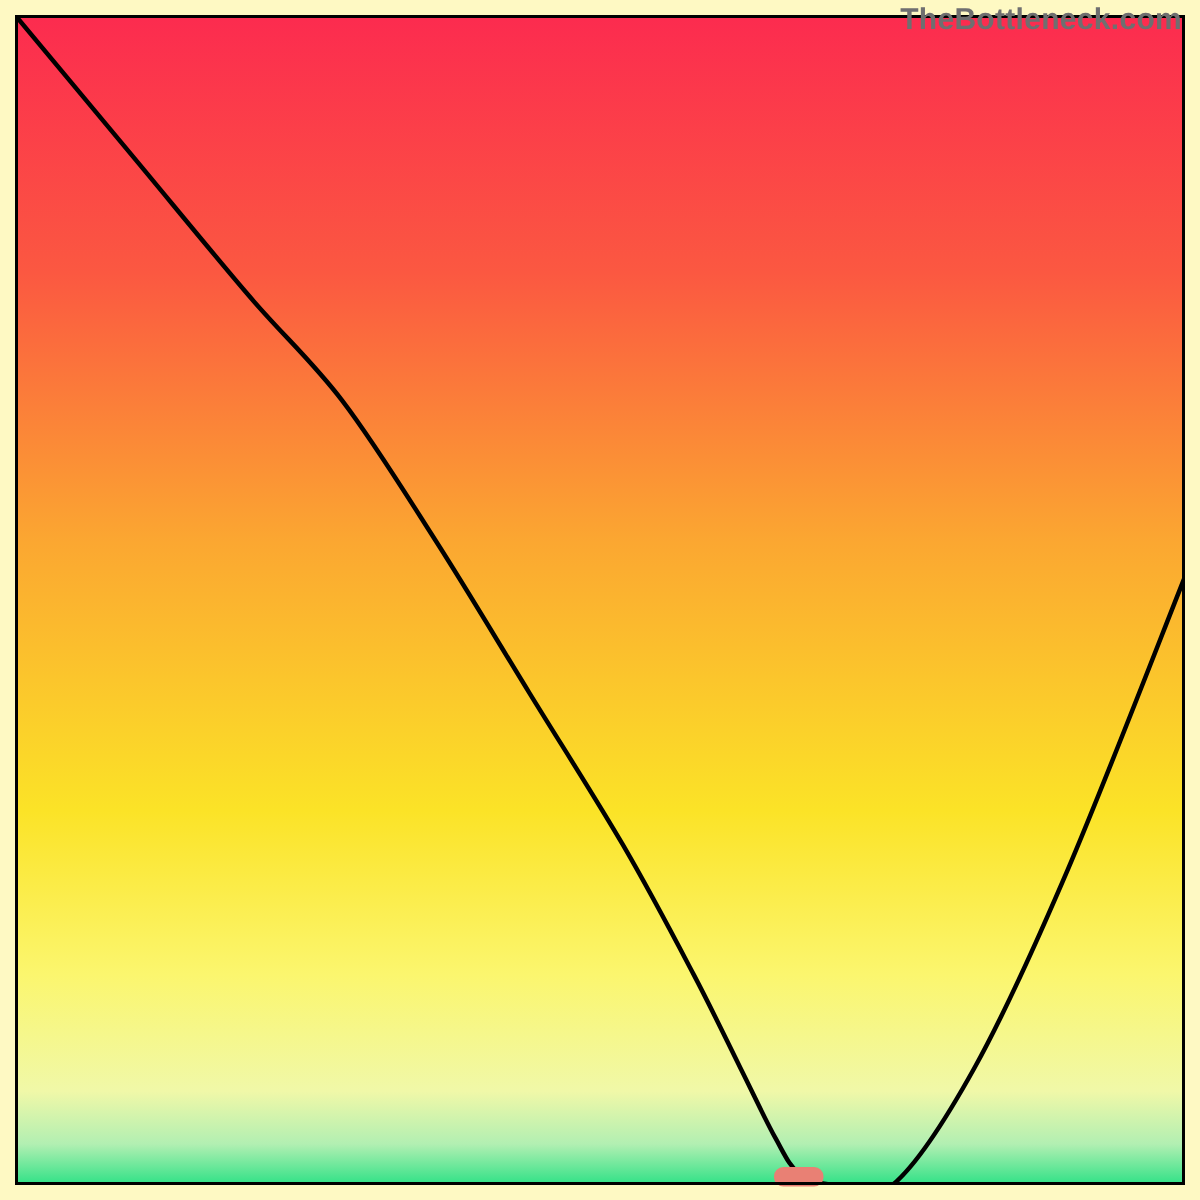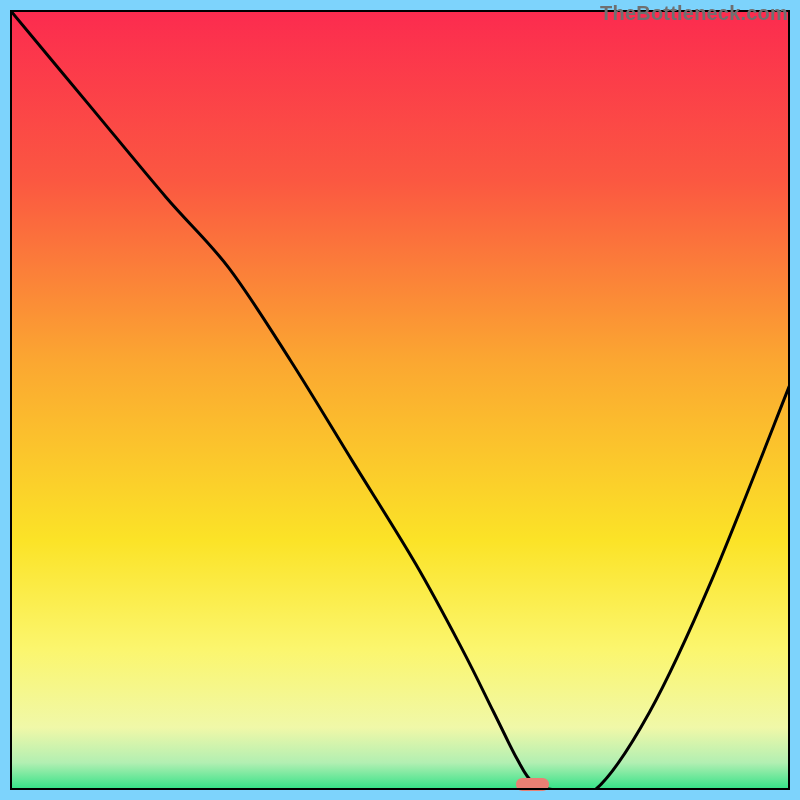--- a/index.html
+++ b/index.html
@@ -8,21 +8,21 @@
     width: 800px;
     height: 800px;
     overflow: hidden;
     font-family: Arial, Helvetica, sans-serif;
     background: #fff;
   }
   .outer {
     position: relative;
     width: 800px;
     height: 800px;
-    background: #7dd3fc;
+    background: #fef9c3;
   }
   .plot-area {
     position: absolute;
     left: 10px;
     top: 10px;
     width: 780px;
     height: 780px;
   }
   .gradient-bg {
     position: absolute;

